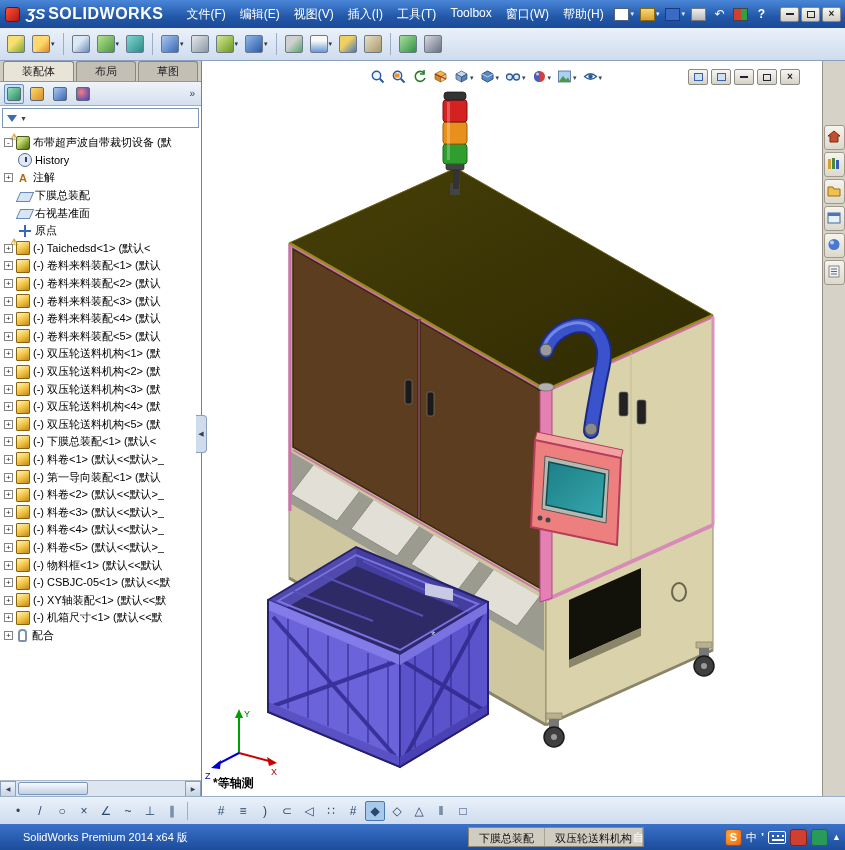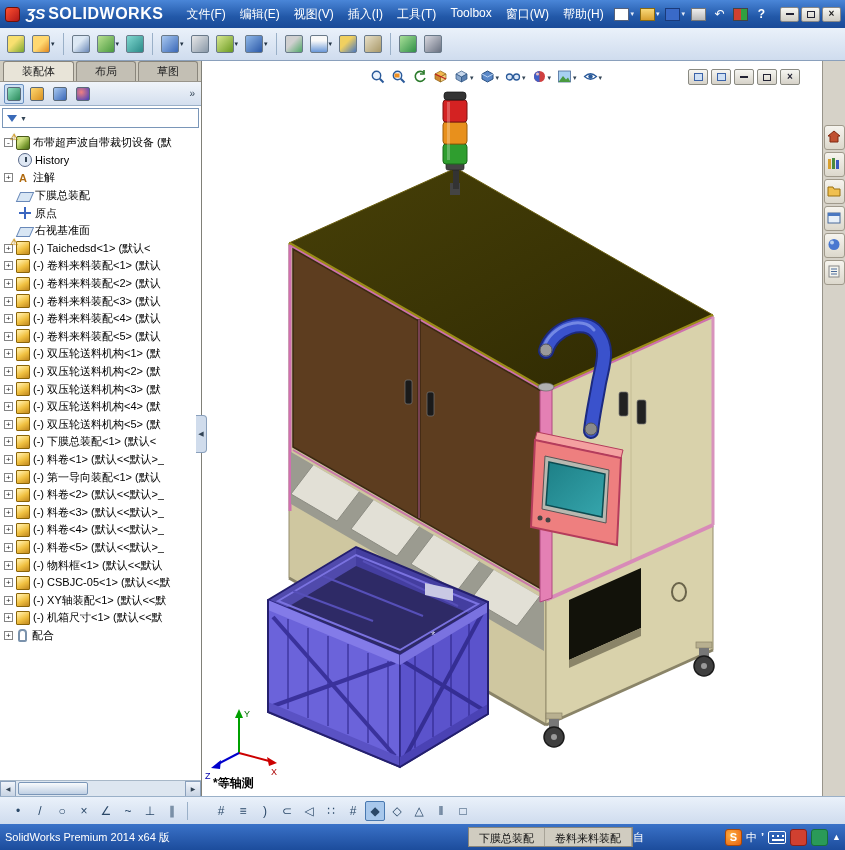--- a/index.html
+++ b/index.html
@@ -143,21 +143,21 @@
   .bt-group{display:flex;align-items:center;gap:2px}
   .bt-icon{width:20px;height:20px;display:flex;align-items:center;justify-content:center;
     font-size:12px;color:#2a4868;border-radius:2px;border:1px solid transparent}
   .bt-icon.active{background:#a8c8ec;border:1px solid #4878b0}
   .bt-sep{width:1px;height:18px;background:#9ab0c8;margin:0 5px}
   .bt-gap{width:18px}
 
   
   .statusbar{position:absolute;left:0;top:824px;width:845px;height:26px;
     background:linear-gradient(#3a72c8,#1c4c9c);color:#fff;font-size:11px}
-  .sb-left{position:absolute;left:5px;top:6px}
+  .sb-left{position:absolute;left:23px;top:6px}
   .sb-panel{position:absolute;left:468px;top:3px;height:20px;display:flex;
     background:#d0ccc0;border:1px solid #8a867a}
   .sb-cell{padding:3px 10px 0;border-right:1px solid #a8a498;color:#111}
   .sb-extra{position:absolute;left:633px;top:6px}
   .tray{position:absolute;right:4px;top:2px;display:flex;gap:4px;align-items:center;height:22px}
   .tray-ico{width:17px;height:17px;border-radius:3px;display:flex;align-items:center;
     justify-content:center;font-size:11px;color:#fff}
   .t-sogou{background:radial-gradient(circle at 35% 35%,#ffb040,#e86010);font-weight:bold;
     border:1px solid #a84808}
   .t-kbd{width:18px;height:13px;border:1px solid #fff;border-radius:2px;
@@ -328,27 +328,27 @@
         <span class="tic tic-annot"></span>
         <span class="tlabel">注解</span>
       </div>
       <div class="trow child">
         <span class="exp-sp"></span>
         <span class="tic tic-plane"></span>
         <span class="tlabel">下膜总装配</span>
       </div>
       <div class="trow child">
         <span class="exp-sp"></span>
+        <span class="tic tic-plane"></span>
+        <span class="tlabel">右视基准面</span>
+      </div>
+      <div class="trow child">
+        <span class="exp-sp"></span>
         <span class="tic tic-origin"></span>
         <span class="tlabel">原点</span>
-      </div>
-      <div class="trow child">
-        <span class="exp-sp"></span>
-        <span class="tic tic-plane"></span>
-        <span class="tlabel">右视基准面</span>
       </div>
       <div class="trow child">
         <span class="exp">+</span>
         <span class="tic tic-cube">
           <span class="warnb">⚠</span>
         </span>
         <span class="tlabel">(-) Taichedsd&lt;1&gt; (默认&lt;</span>
       </div>
       <div class="trow child">
         <span class="exp">+</span>
@@ -781,21 +781,21 @@
       <div class="bt-icon">△</div>
       <div class="bt-icon">‖</div>
       <div class="bt-icon">□</div>
     </div>
 </div>
 
 <div class="statusbar">
   <span class="sb-left">SolidWorks Premium 2014 x64 版</span>
   <div class="sb-panel">
     <span class="sb-cell">下膜总装配</span>
-    <span class="sb-cell">卷料来料装配</span>
+    <span class="sb-cell">双压轮送料机构</span>
   </div>
   <span class="sb-extra">自</span>
   <div class="tray">
     <span class="tray-ico t-sogou">S</span>
     <span>中</span>
     <span style="font-weight:bold">’</span>
     <span class="t-kbd"></span>
     <span class="tray-ico t-red"></span>
     <span class="tray-ico t-green"></span>
     <span style="font-size:9px">▲</span>

